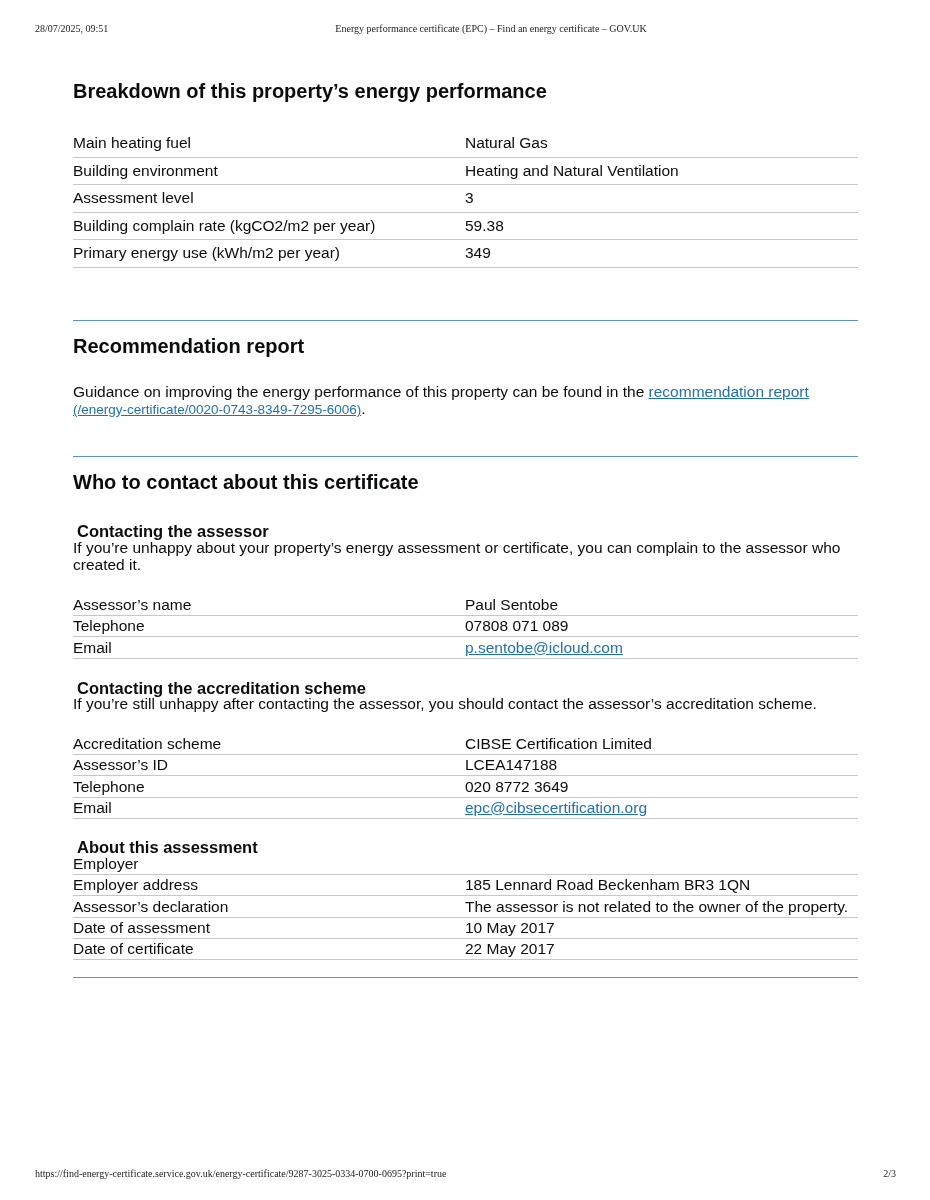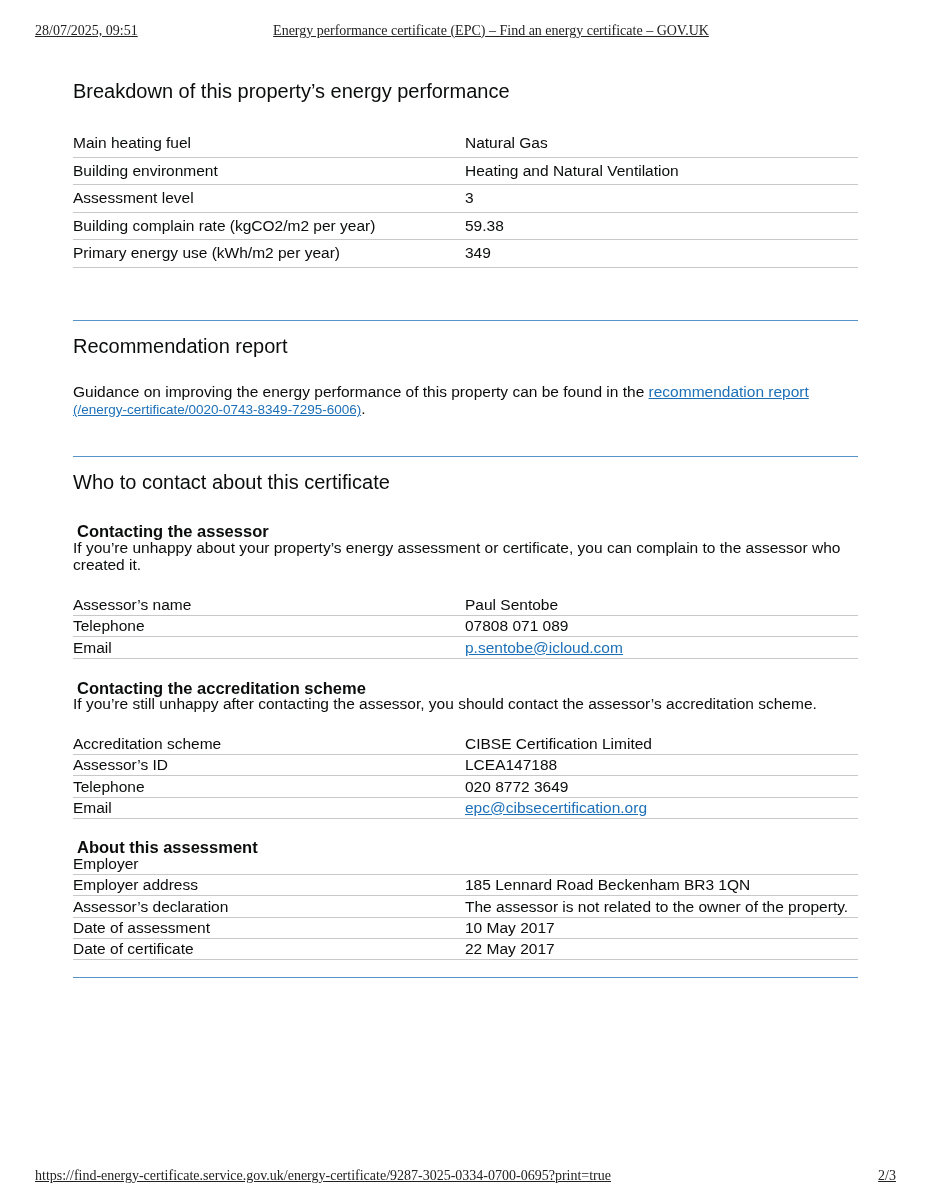--- a/index.html
+++ b/index.html
@@ -1,24 +1,24 @@
 <!DOCTYPE html>
 <html><head>
 <meta charset="utf-8">
 <style>
   html, body { margin:0; padding:0; background:#fff; }
   body { width:930px; height:1200px; position:relative; overflow:hidden; color:#0b0c0c;
          font-family:"Liberation Sans", sans-serif; }
-  .print-hdr, .print-ftr { position:absolute; font-family:"Liberation Serif", serif; font-size:14px; color:#222;text-decoration:underline; }
+  .print-hdr, .print-ftr { position:absolute; font-family:"Liberation Serif", serif; font-size:10px; color:#222; }
   .hdr-date { left:35px; top:23px; }
   .hdr-title { left:8px; right:0; top:23px; text-align:center;padding-left:44px; }
   .ftr-url { left:35px; top:1168px; }
   .ftr-page { right:34px; top:1168px; }
   .content { position:absolute; left:73px; width:785px; top:0; }
-  h2 { font-size:20px; font-weight:normal; margin:0; position:absolute; left:0; }
+  h2 { font-size:20px; font-weight:bold; margin:0; position:absolute; left:0; }
   h3 { font-size:16.5px; font-weight:bold; margin:4px; position:absolute; left:0; }
   p { margin:0; position:absolute; left:0; font-size:15.5px; line-height:17px; width:785px; }
   .tbl { position:absolute; left:0; width:785px; }
   .row { display:flex; border-bottom:1.5px solid #c8c8c8; font-size:15.5px;align-items:flex-end; }
   .row .k { width:392px; }
   .row .v { flex:1; }
   .tbl.big .row { height:28px; align-items:center; padding-top:0; margin-bottom:0; }
   .tbl.big .row { height:27.5px; line-height:26px; box-sizing:border-box; }
   .tbl.small .row { height:21.2px; line-height:20px; box-sizing:border-box; }
   .rule { position:absolute; left:0; width:785px; height:0; border-top:1.5px solid #5694ca; }

